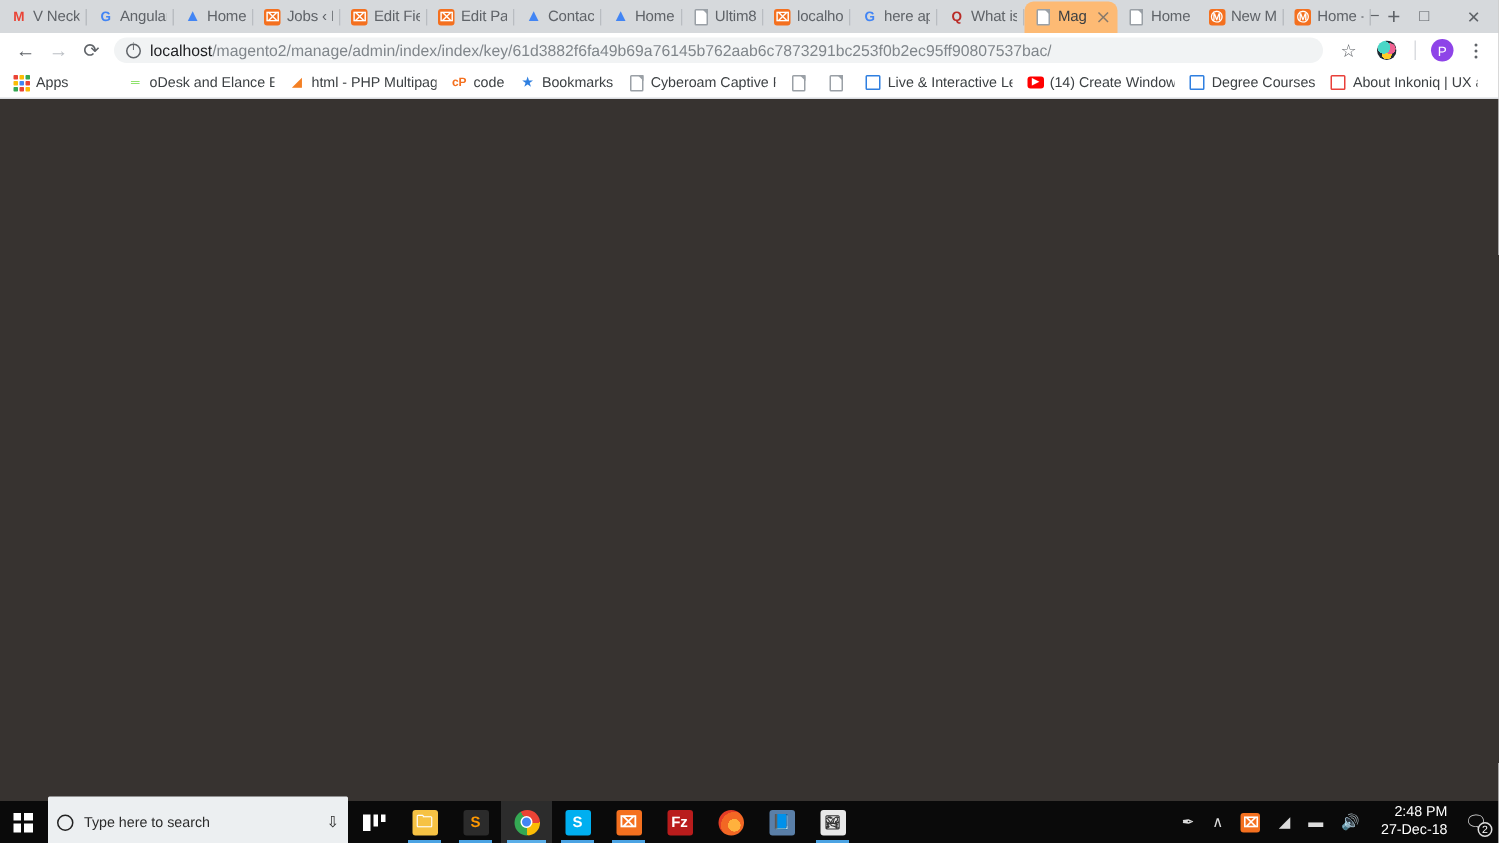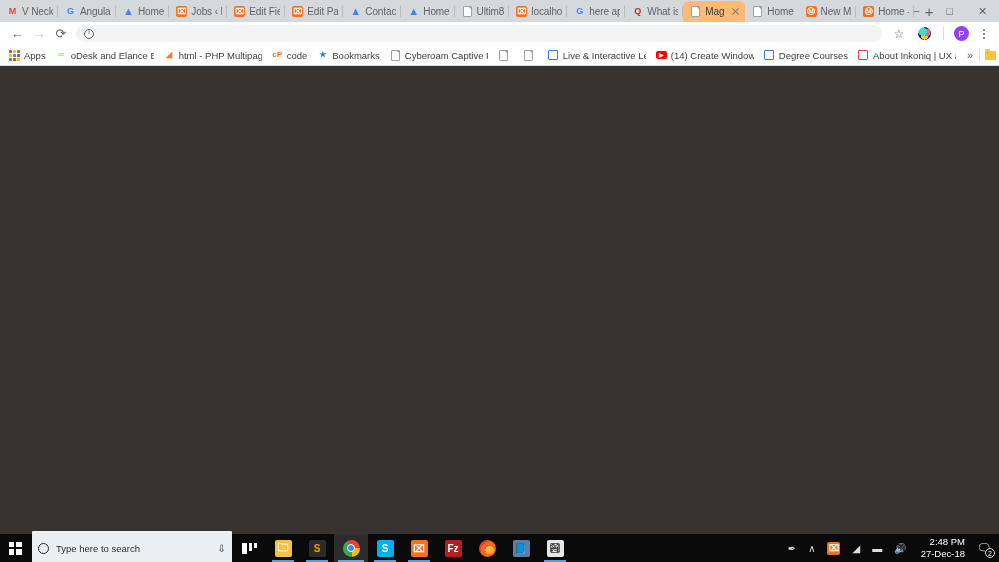--- a/index.html
+++ b/index.html
@@ -123,21 +123,21 @@
   .kebab {
     width:18px; height:18px; display:flex; flex-direction:column;
     align-items:center; justify-content:center; gap:2px;
   }
   .kebab i { width:2px; height:2px; background:#5f6368; border-radius:50%; display:block; }
 
   
   .bookmarks {
     position:absolute; top:45px; left:0; width:999px; height:21px;
     background:#ffffff; border-bottom:1px solid #dadce0;
-    display:flex; align-items:center; padding:0 4px; overflow:hidden;
+    display:flex; align-items:center; padding:0 4px; overflow:hidden;gap:29px;
   }
   .bm {
     display:flex; align-items:center; height:18px; padding:0 5px;
     font-size:9.5px; color:#3c4043; white-space:nowrap; max-width:108px;
     overflow:hidden; flex:0 0 auto;
   }
   .bm-ic {
     width:11px; height:11px; flex:0 0 11px; margin-right:4px;
     display:flex; align-items:center; justify-content:center;
     font-size:8px; font-weight:bold; line-height:1;
@@ -356,20 +356,21 @@
       <div class="wc">✕</div>
     </div>
   </div>
 
   <div class="toolbar">
     <div class="navbtn">←</div>
     <div class="navbtn fwd">→</div>
     <div class="navbtn">⟳</div>
     <div class="omnibox">
       <span class="info-icon"></span>
+      <span class="url"><span class="host">localhost</span><span class="path">/magento2/manage/admin/index/index/key/61d3882f6fa49b69a76145b762aab6c7873291bc253f0b2ec95ff90807537bac/</span></span>
     </div>
     <div class="tb-right">
       <div class="star">☆</div>
       <div class="ext-icon"></div>
       <div class="tb-sep"></div>
       <div class="avatar">P</div>
       <div class="kebab">
           <i></i>
           <i></i>
           <i></i>

